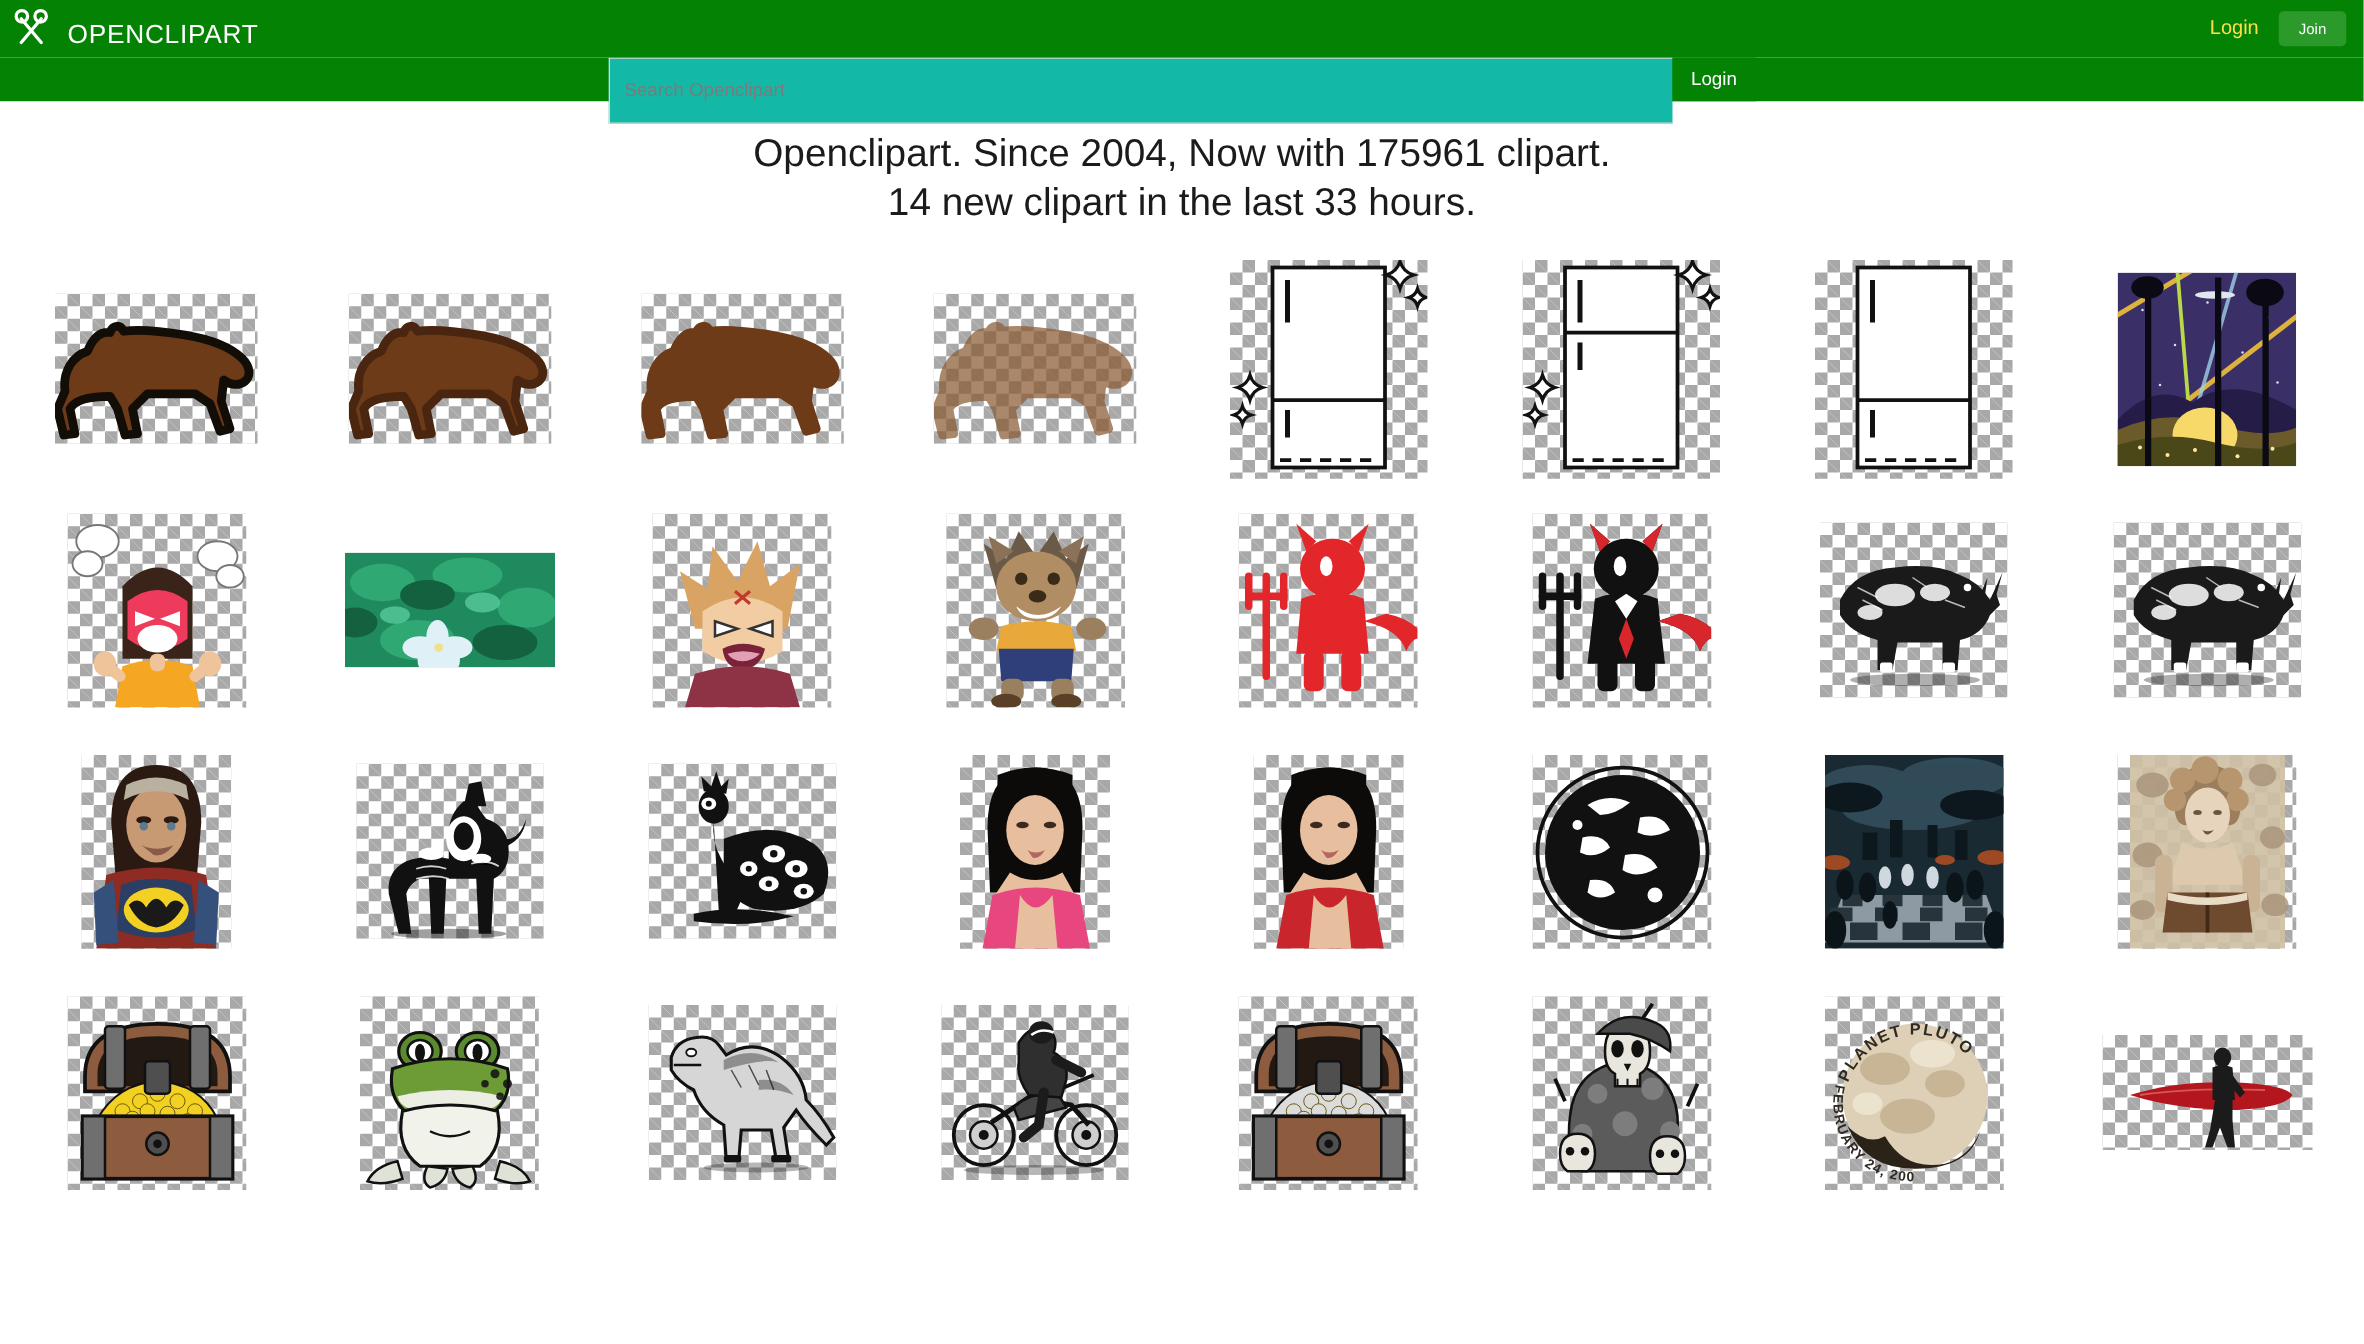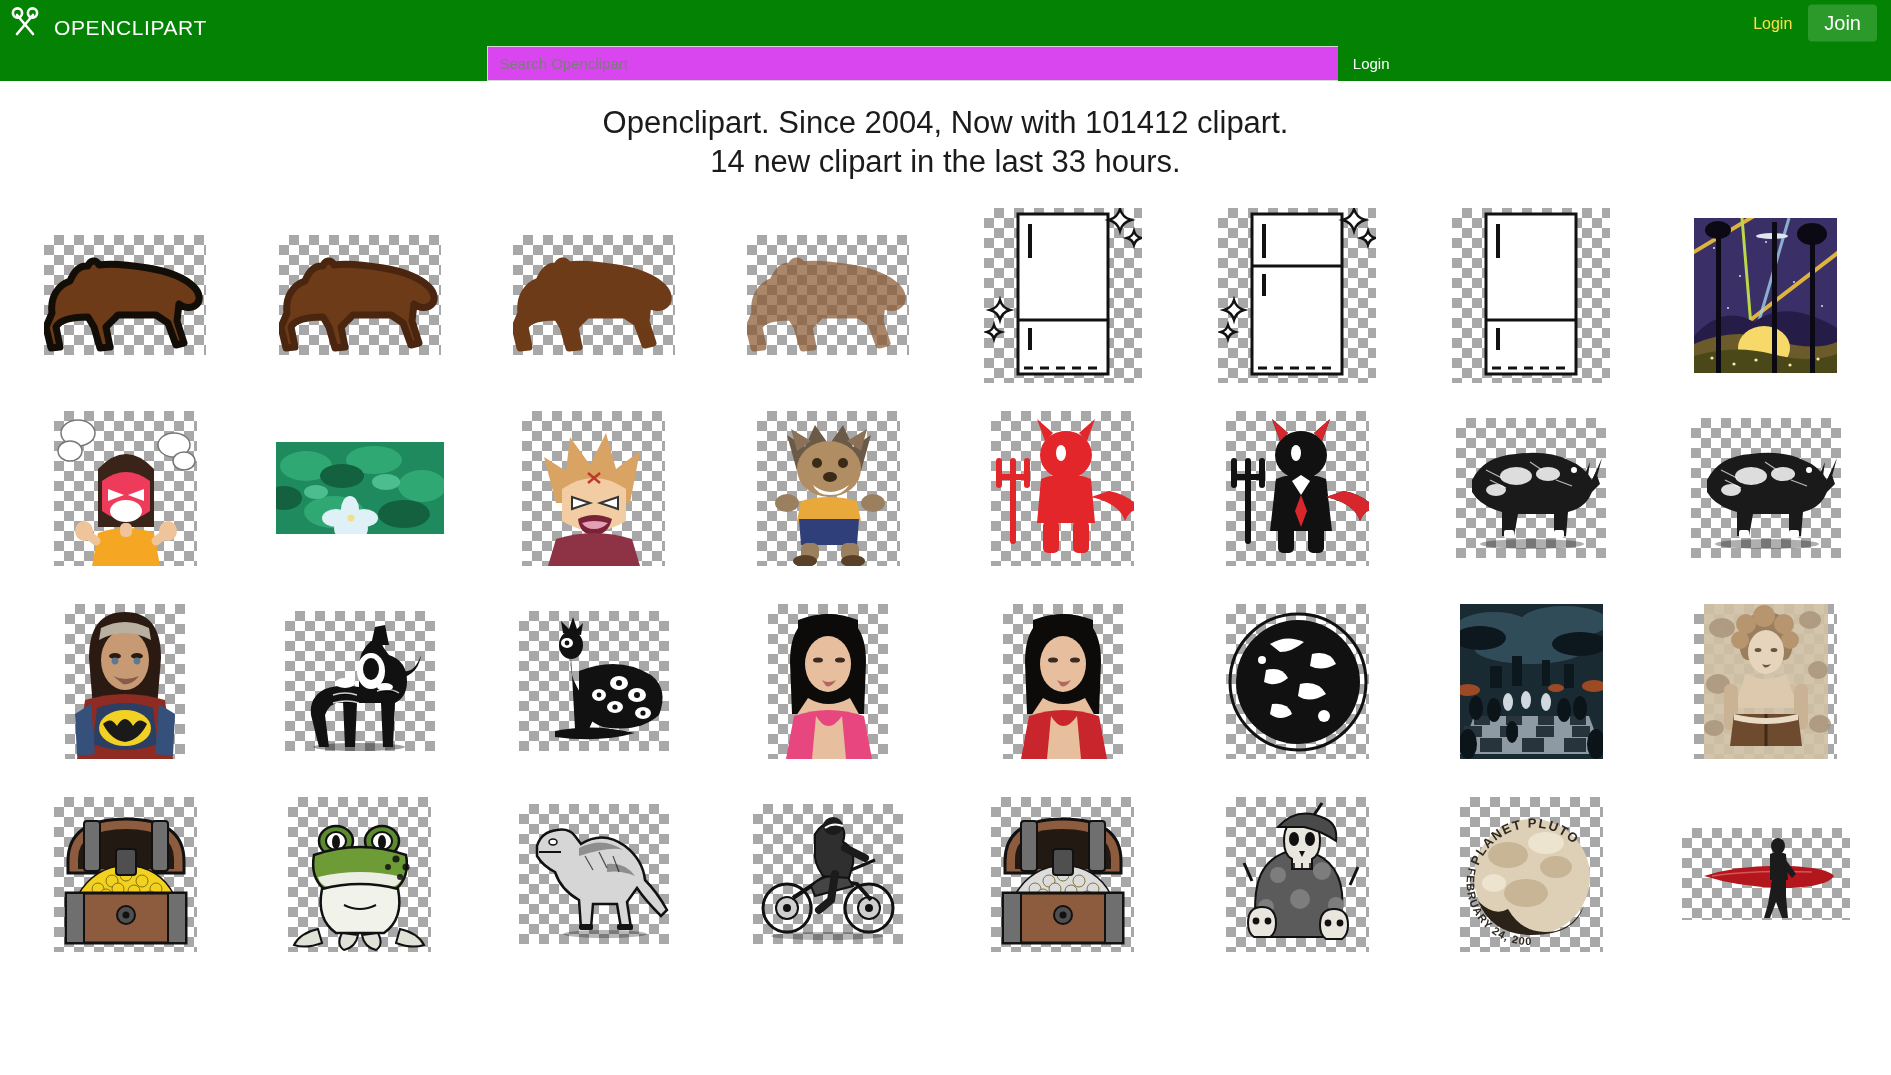--- a/index.html
+++ b/index.html
@@ -45,21 +45,21 @@
     gap: 16px;
   }
   .login-link {
     color: #fde047;
     font-size: 16px;
     text-decoration: none;
   }
   .join-btn {
     background: #2b9a2b;
     color: #ffffff;
-    font-size: 20px;
+    font-size: 12px;
     border: none;
     border-radius: 4px;
     padding: 7px 16px;
     cursor: pointer;
     font-family: "Liberation Sans", sans-serif;
   }
 
   
   .searchbar {
     width: 1891px;
@@ -69,28 +69,28 @@
     justify-content: center;
     align-items: flex-start;
   }
   .search-wrap {
     display: flex;
     width: 918px;
     height: 35px;
   }
   .search-input {
     flex: 1;
-    height: 35px;
+    height: 53px;
     border: 1px solid #d8d8d8;
     border-right: none;
     font-size: 15px;
     padding: 0 12px;
     color: #333;
     font-family: "Liberation Sans", sans-serif;
-    background: #d946ef;
+    background: #14b8a6;
     outline: none;
   }
   .search-input::placeholder { color: #7b7b7b; }
   .search-btn {
     height: 35px;
     background: #048204;
     color: #ffffff;
     border: none;
     font-size: 15px;
     padding: 0 15px;
@@ -171,21 +171,21 @@
 </div>
 
 <div class="searchbar">
   <form class="search-wrap">
     <input class="search-input" type="text" placeholder="Search Openclipart" style="">
     <button class="search-btn">Login</button>
   </form>
 </div>
 
 <div class="headline">
-  <span class="line">Openclipart. Since 2004, Now with 101412 clipart.</span>
+  <span class="line">Openclipart. Since 2004, Now with 175961 clipart.</span>
   <span class="line">14 new clipart in the last 33 hours.</span>
 </div>
 
 <div class="grid" id="gallery-grid">
     <div class="cell">
       <a href="#" style="display: block; line-height: 0;">
         <div class="thumb s-bear" title="bear-silhouette-black-outline">
           <svg width="162" height="120" viewBox="0 0 162 120">
             <g opacity="1">
               <path d="M8 78 C6 62,14 50,26 46 C30 36,36 30,44 31 C46 25,52 24,55 30 C68 28,86 30,104 33 C122 36,140 42,150 52 C156 58,157 66,152 70 C147 74,140 73,135 69 L133 86 L140 108 L132 110 L124 88 L112 80 L74 80 L62 92 L66 112 L56 113 L50 92 L44 82 C30 82,16 84,12 92 L16 112 L7 113 L2 92 Z" fill="#6e3b18" stroke="#120d07" stroke-width="7" stroke-linejoin="round"></path>

